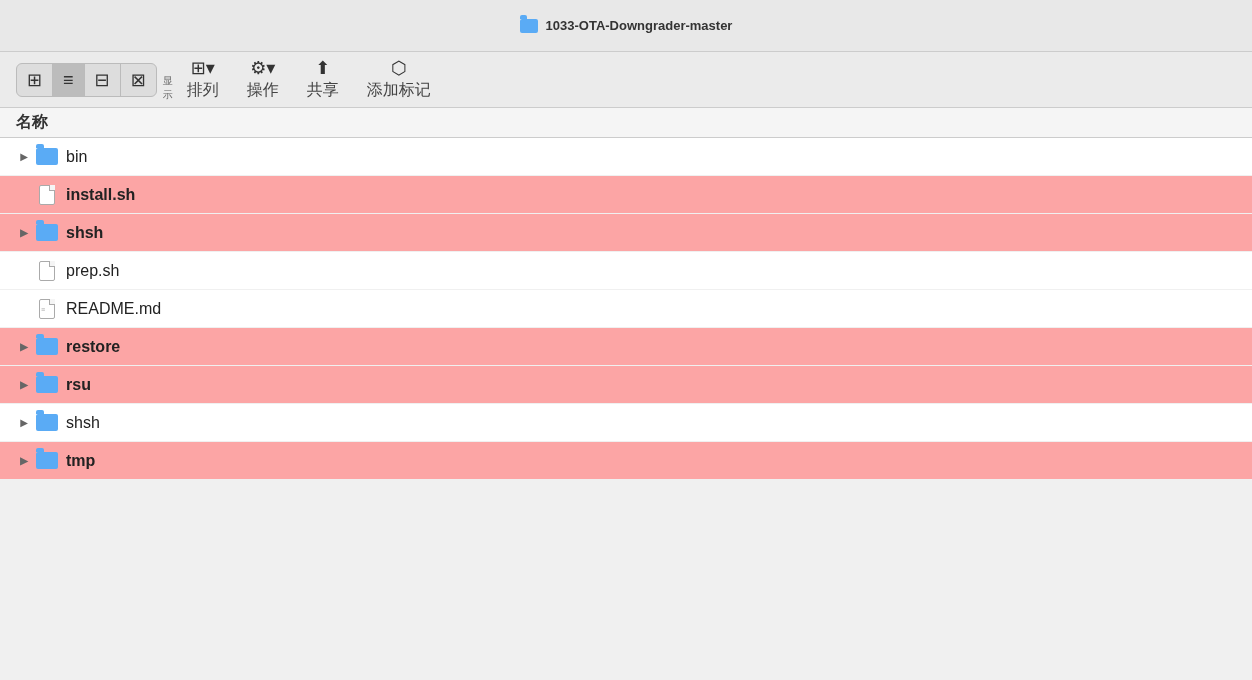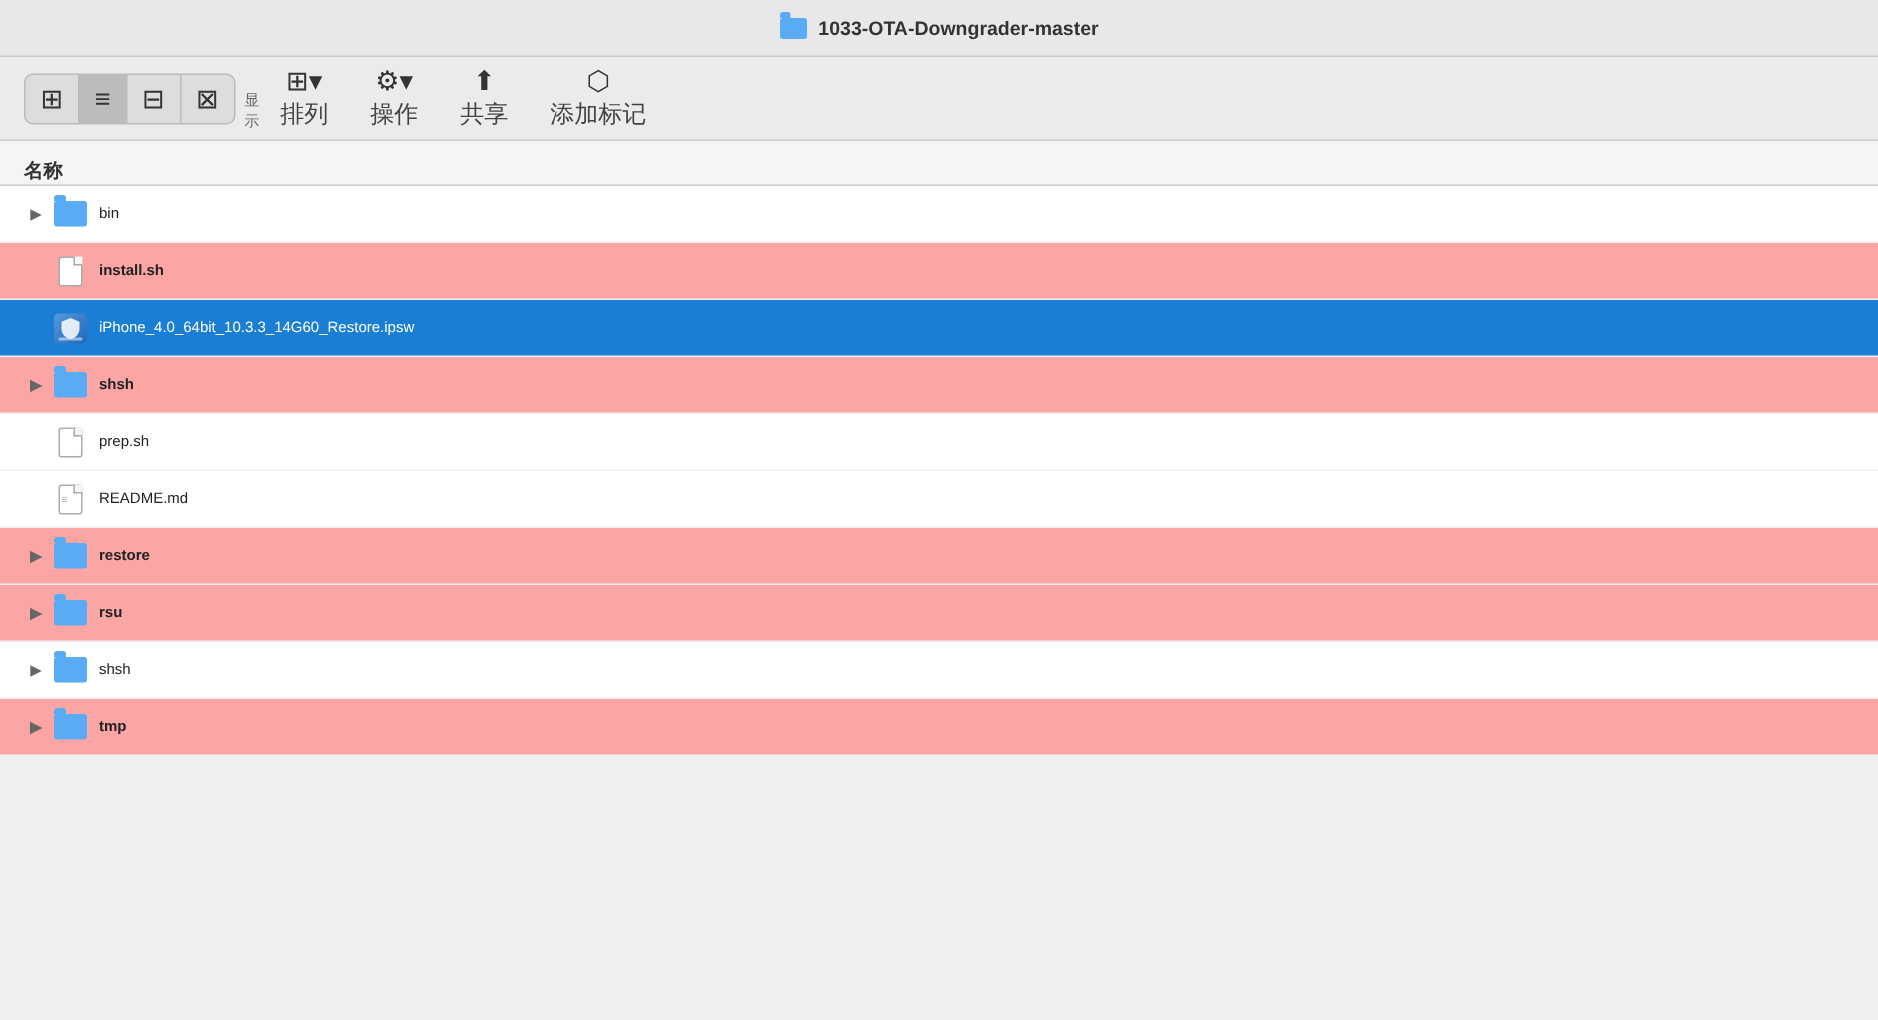--- a/index.html
+++ b/index.html
@@ -9,21 +9,21 @@
       width: 1252px;
       height: 680px;
       overflow: hidden;
     }
 
     
     .title-bar {
       display: flex;
       align-items: center;
       justify-content: center;
-      height: 38px;
+      height: 52px;
       background: #e8e8e8;
       border-bottom: 1px solid #ccc;
       position: relative;
     }
     .title-bar-title {
       display: flex;
       align-items: center;
       gap: 8px;
       font-size: 13px;
       font-weight: 600;
@@ -108,23 +108,23 @@
       font-size: 16px;
       color: #444;
     }
 
     
     .column-header {
       height: 30px;
       background: #f5f5f5;
       border-bottom: 1px solid #ccc;
       display: flex;
-      align-items: flex-end;
+      align-items: center;
       padding: 0 16px;
-      font-size: 13px;
+      font-size: 16px;
       font-weight: 600;
       color: #333;
     }
 
     
     .file-list {
       background: #fff;
       overflow-y: auto;
     }
     .file-row {
@@ -247,21 +247,21 @@
       position: absolute;
       bottom: 2px;
       left: 3px;
       right: 3px;
       height: 2px;
       background: rgba(255,255,255,0.5);
       border-radius: 1px;
     }
 
     .file-name {
-      font-size: 10px;
+      font-size: 16px;
       white-space: nowrap;
     }
     .file-row.selected .file-name { color: #fff; }
   </style>
 </head>
 <body>
 
 <div class="title-bar">
   <div class="title-bar-title">
     <div class="folder-icon-title"></div>
@@ -320,31 +320,20 @@
       </div>
       <span class="file-name">bin</span>
     </div>
     <div class="file-row alt">
       <div class="expand-arrow empty">▶</div>
       <div class="file-icon">
         <div class="icon-file"></div>
       </div>
       <span class="file-name">install.sh</span>
     </div>
-    <div class="file-row selected">
-      <div class="expand-arrow empty">▶</div>
-      <div class="file-icon">
-        <div class="icon-ipsw-box">
-          <svg width="14" height="16" viewBox="0 0 14 16" fill="none" xmlns="http://www.w3.org/2000/svg">
-      <path d="M7 1L1 3.5V8C1 11.5 3.5 14.5 7 15C10.5 14.5 13 11.5 13 8V3.5L7 1Z" fill="white" fill-opacity="0.85"></path>
-    </svg>
-        </div>
-      </div>
-      <span class="file-name">iPhone_4.0_64bit_10.3.3_14G60_Restore.ipsw</span>
-    </div>
     <div class="file-row alt">
       <div class="expand-arrow">▶</div>
       <div class="file-icon">
         <div class="icon-folder"></div>
       </div>
       <span class="file-name">shsh</span>
     </div>
     <div class="file-row">
       <div class="expand-arrow empty">▶</div>
       <div class="file-icon">

